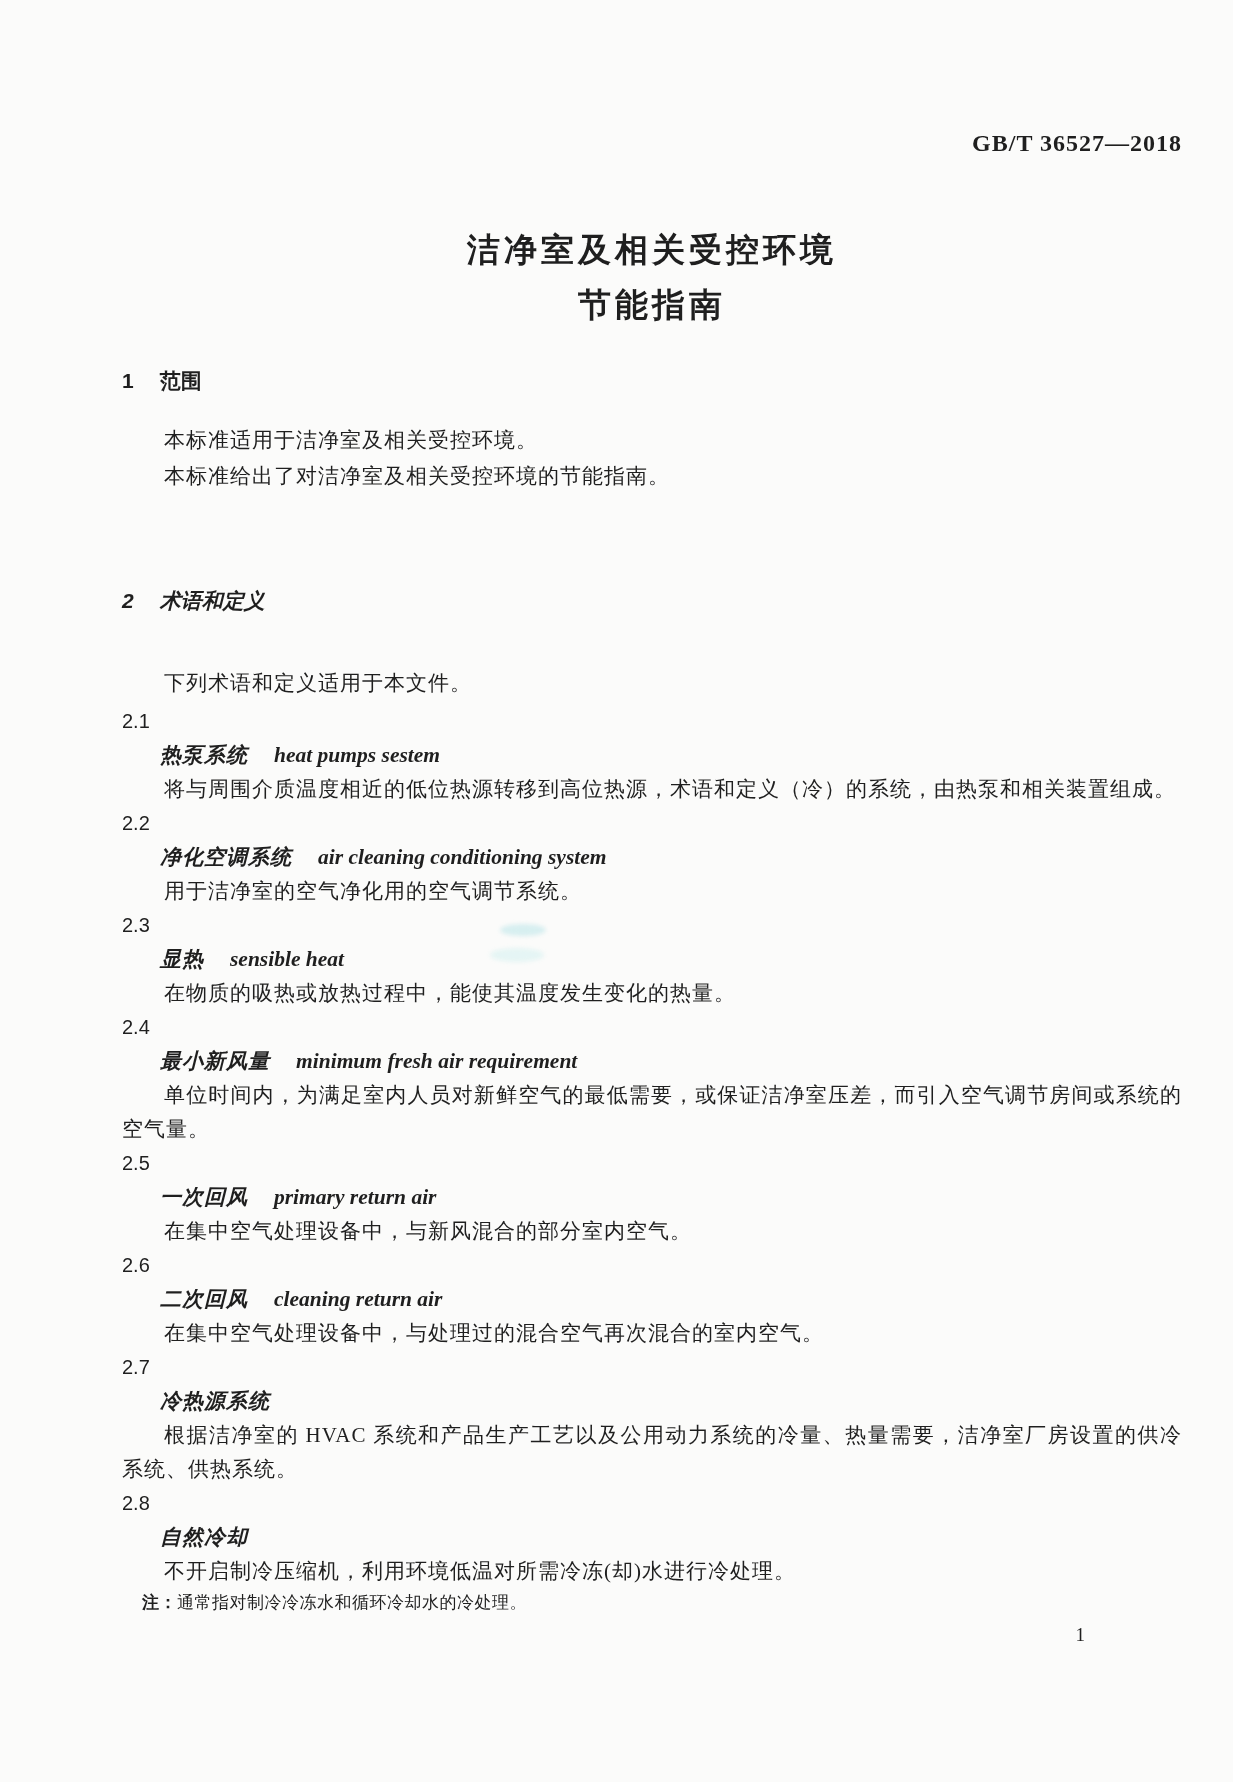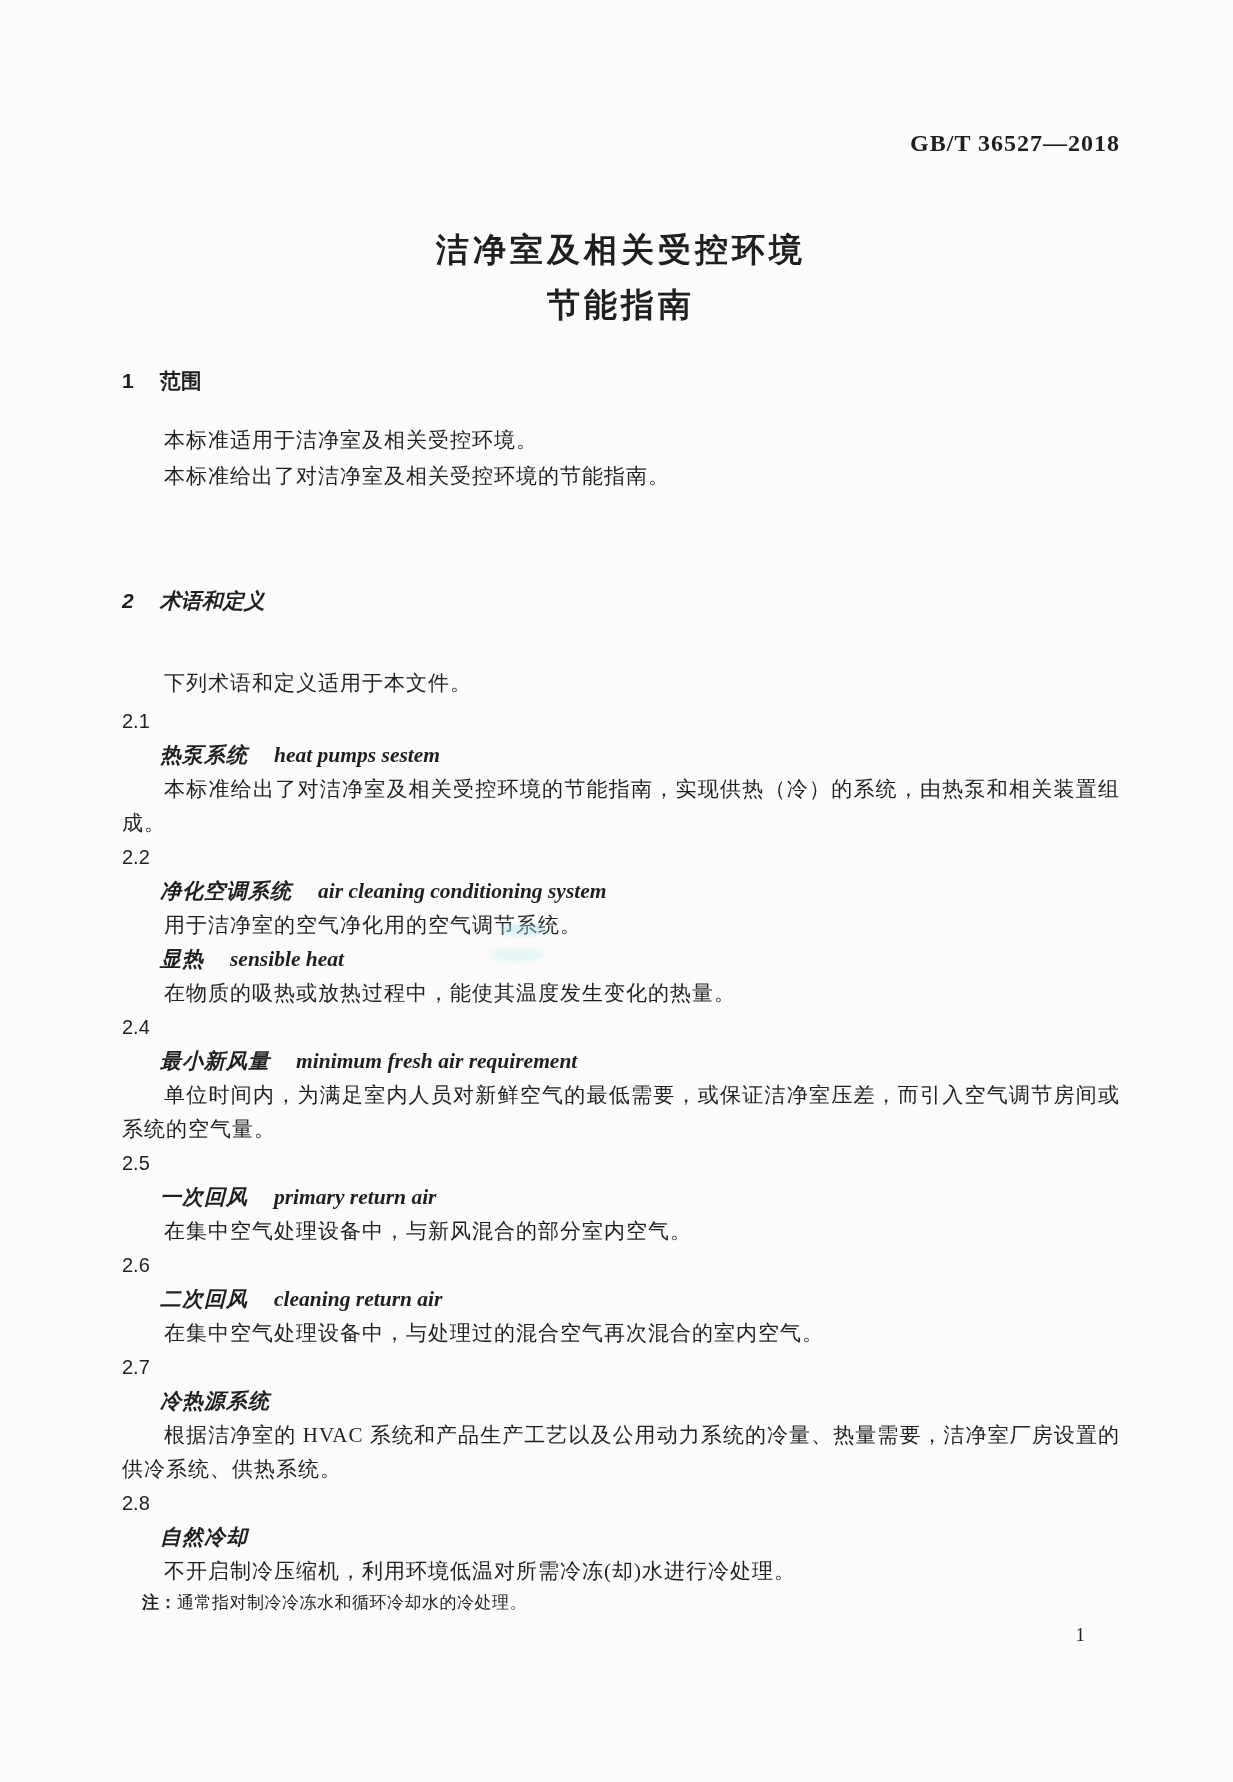--- a/index.html
+++ b/index.html
@@ -8,21 +8,21 @@
     position: relative;
     width: 1233px;
     height: 1782px;
     background: #fbfbfa;
     color: #1f1f1f;
     font-family: "Liberation Serif", "DejaVu Serif", serif;
     overflow: hidden;
   }
   .content {
     padding-left: 122px;
-    padding-right: 113px;
+    padding-right: 51px;
   }
   .doc-number {
     padding-top: 128px;
     text-align: right;
     font-family: "Liberation Serif", "DejaVu Serif", serif;
     font-weight: bold;
     font-size: 24px;
     line-height: 30px;
     letter-spacing: 1px;
   }
@@ -147,33 +147,34 @@
     <p class="body-para terms-intro">下列术语和定义适用于本文件。</p>
 
     <div class="terms-list">
 
       <div class="term-block">
         <div class="term-id">2.1</div>
         <div class="term-line">
           <span class="term-zh">热泵系统</span>
           <span class="term-en">heat pumps sestem</span>
         </div>
-        <p class="term-def">本标准给出了对洁净室及相关受控环境的节能指南，实现供热（冷）的系统，由热泵和相关装置组成。</p>
+        <p class="term-def">将与周围介质温度相近的低位热源转移到高位热源，术语和定义（冷）的系统，由热泵和相关装置组成。</p>
       </div>
 
       <div class="term-block">
         <div class="term-id">2.2</div>
         <div class="term-line">
           <span class="term-zh">净化空调系统</span>
           <span class="term-en">air cleaning conditioning system</span>
         </div>
         <p class="term-def">用于洁净室的空气净化用的空气调节系统。</p>
       </div>
 
       <div class="term-block">
+        <div class="term-id">2.3</div>
         <div class="term-line">
           <span class="term-zh">显热</span>
           <span class="term-en">sensible heat</span>
         </div>
         <p class="term-def">在物质的吸热或放热过程中，能使其温度发生变化的热量。</p>
       </div>
 
       <div class="term-block">
         <div class="term-id">2.4</div>
         <div class="term-line">

